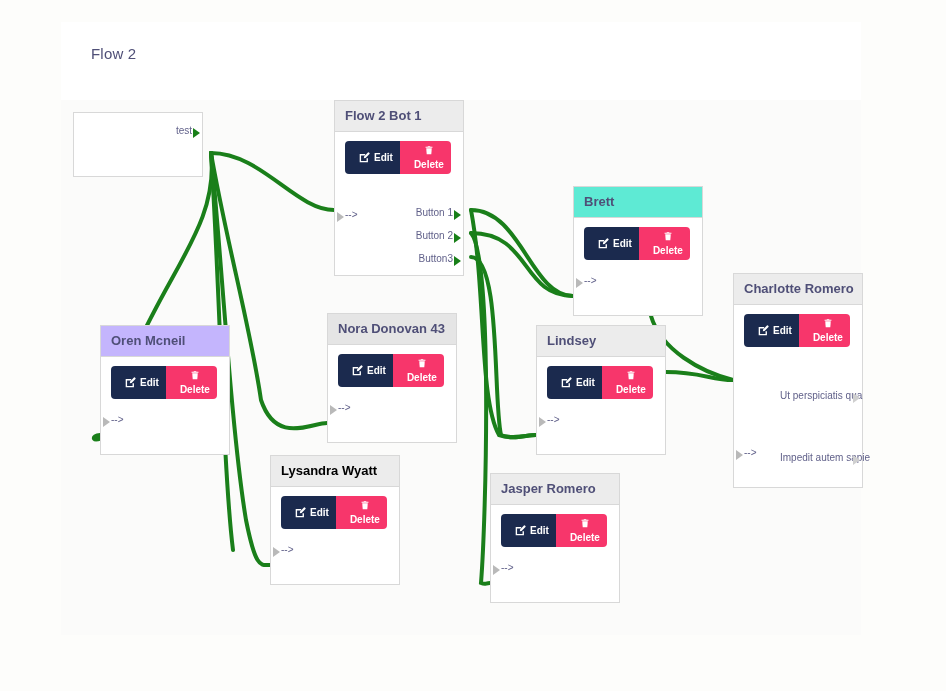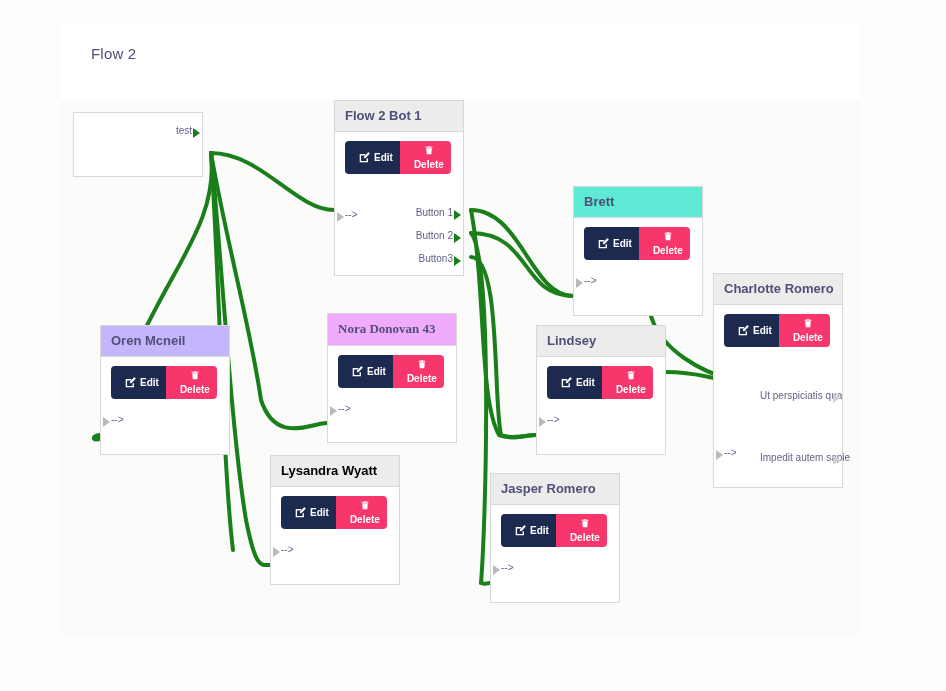--- a/index.html
+++ b/index.html
@@ -204,21 +204,21 @@
                 <svg width="10" height="11" viewBox="0 0 16 16" aria-hidden="true">
                   <path fill="#ffffff" d="M2.5 2h11v1.6h-11z"></path>
                   <path fill="#ffffff" d="M3.6 4.4h8.8l-.7 9.6H4.3L3.6 4.4z"></path>
                   <path fill="#ffffff" d="M6 .6h4v1.2H6z"></path>
                 </svg>
               </span>
               <span>Delete</span>
             </div>
           </div><div class="port port-in" style="bottom: 26px;">--&gt;<span class="marker marker-in-grey" style="top: 3px;"></span></div></div>
       </div>
-      <div class="node" style="left: 652px; top: 173px; width: 130px; height: 215px;">
+      <div class="node" style="left: 672px; top: 173px; width: 130px; height: 215px;">
         <div class="node-header" style="background: rgb(236, 236, 236); color: rgb(79, 79, 119);">Charlotte Romero</div>
         <div class="node-body"><div class="btn-group">
             <div class="btn btn-edit" style="background: rgb(27, 42, 78);">
               <span>
                 <svg width="11" height="11" viewBox="0 0 16 16" aria-hidden="true">
                   <path fill="#ffffff" d="M1 3h8v2H3v8h8V9h2v6H1V3z"></path>
                   <path fill="#ffffff" d="M15.2 1.6l-.8-.8a1 1 0 0 0-1.4 0L7.4 6.4 7 9l2.6-.4 5.6-5.6a1 1 0 0 0 0-1.4z"></path>
                 </svg>
               </span>
               <span>Edit</span>
@@ -253,21 +253,21 @@
                   <path fill="#ffffff" d="M2.5 2h11v1.6h-11z"></path>
                   <path fill="#ffffff" d="M3.6 4.4h8.8l-.7 9.6H4.3L3.6 4.4z"></path>
                   <path fill="#ffffff" d="M6 .6h4v1.2H6z"></path>
                 </svg>
               </span>
               <span>Delete</span>
             </div>
           </div><div class="port port-in" style="bottom: 26px;">--&gt;<span class="marker marker-in-grey" style="top: 3px;"></span></div></div>
       </div>
       <div class="node" style="left: 266px; top: 213px; width: 130px; height: 130px;">
-        <div class="node-header" style="background: #f0abfc; color: rgb(79, 79, 119); font-family: Liberation Serif, serif;">Nora Donovan 43</div>
+        <div class="node-header" style="background: #e5e5e5; color: rgb(79, 79, 119);">Nora Donovan 43</div>
         <div class="node-body"><div class="btn-group">
             <div class="btn btn-edit" style="background: rgb(27, 42, 78);">
               <span>
                 <svg width="11" height="11" viewBox="0 0 16 16" aria-hidden="true">
                   <path fill="#ffffff" d="M1 3h8v2H3v8h8V9h2v6H1V3z"></path>
                   <path fill="#ffffff" d="M15.2 1.6l-.8-.8a1 1 0 0 0-1.4 0L7.4 6.4 7 9l2.6-.4 5.6-5.6a1 1 0 0 0 0-1.4z"></path>
                 </svg>
               </span>
               <span>Edit</span>
             </div>

